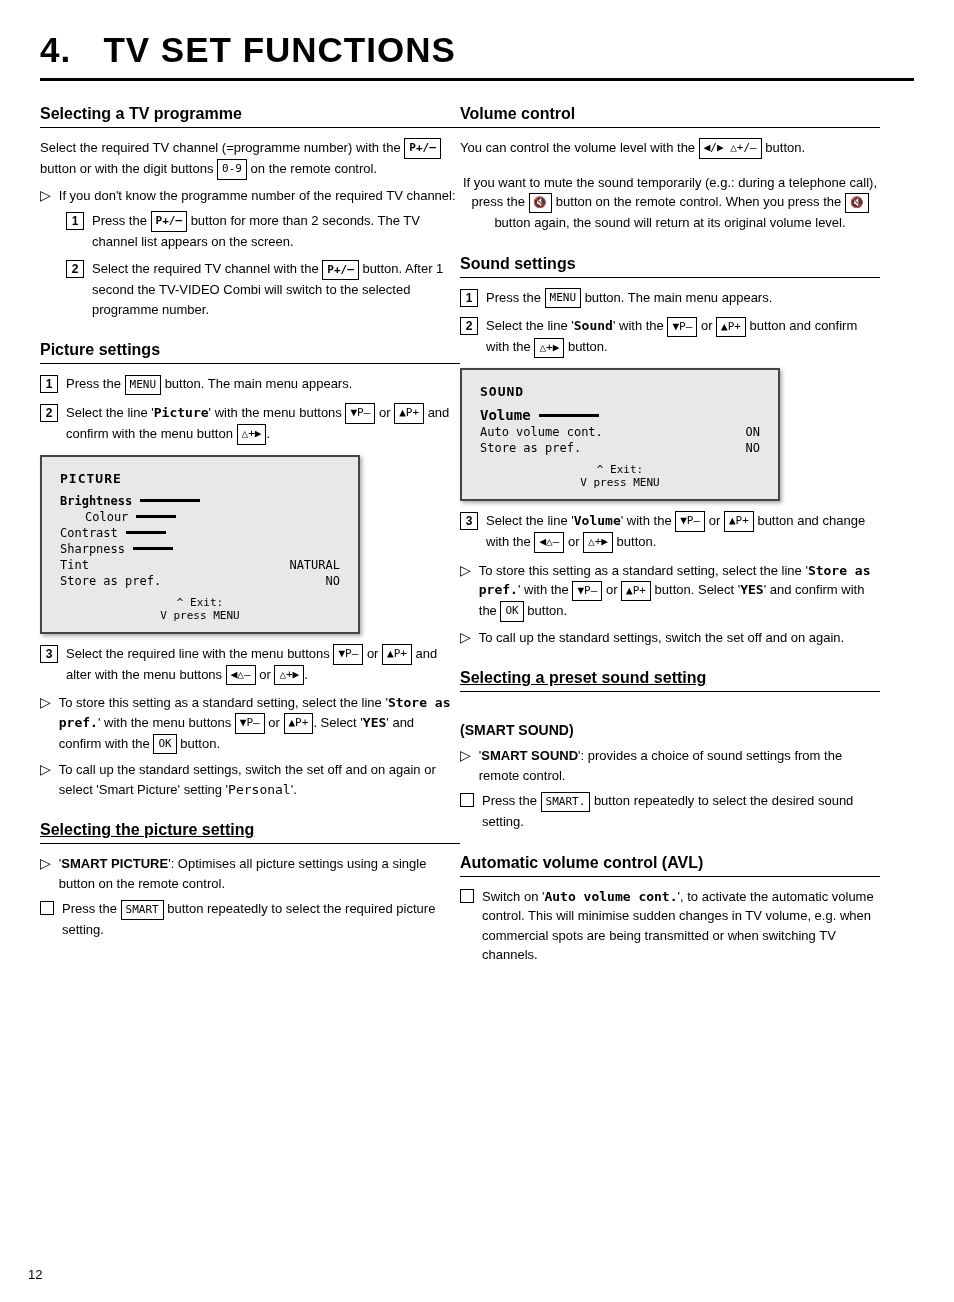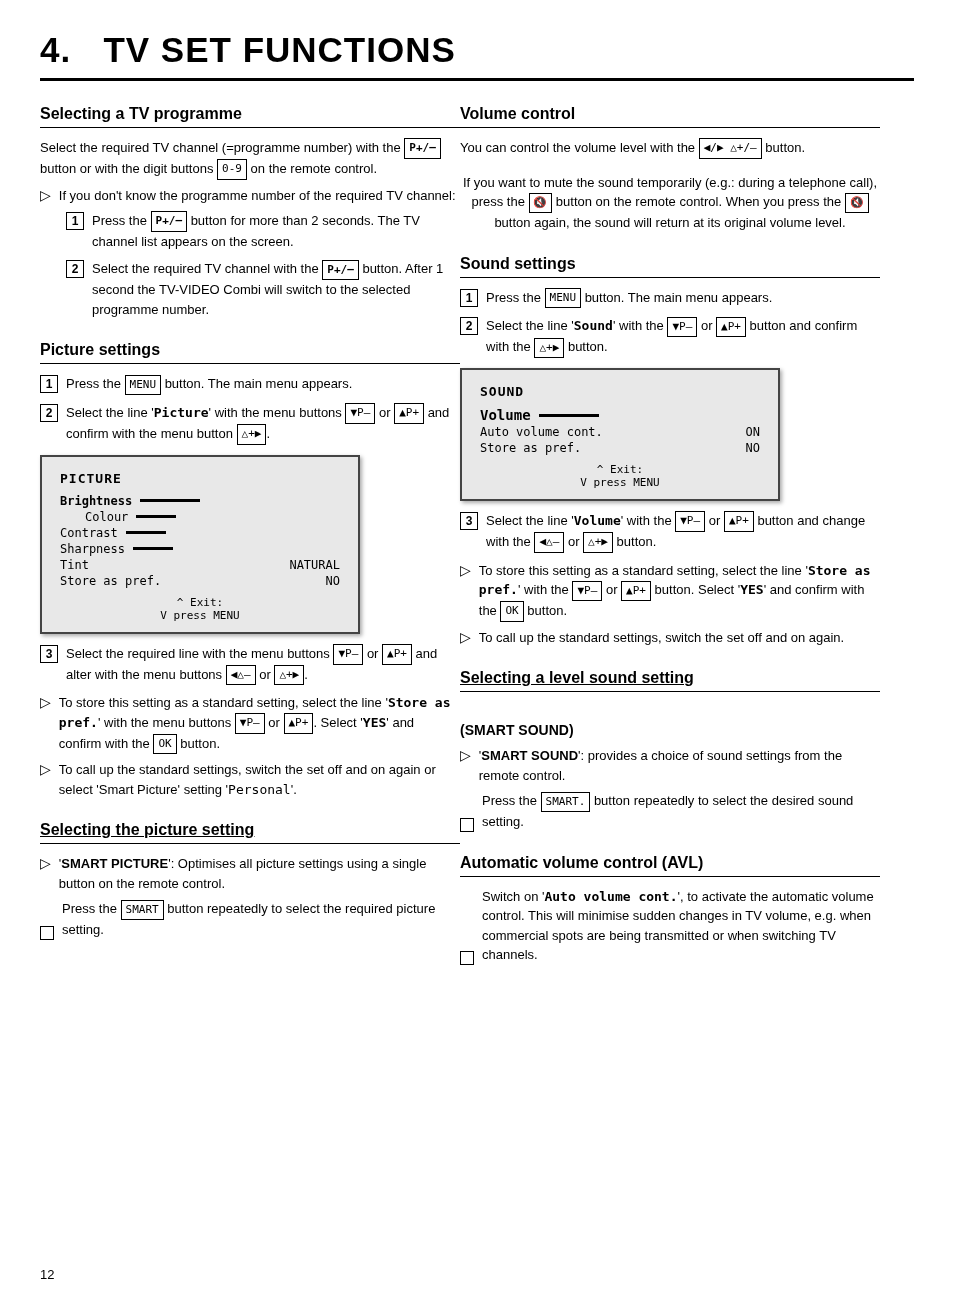--- a/index.html
+++ b/index.html
@@ -72,21 +72,21 @@
     }
     .arrow-icon {
       font-size: 14px;
       margin-right: 8px;
       margin-top: 1px;
       flex-shrink: 0;
     }
     .arrow-content { flex: 1; line-height: 1.5; }
     .checkbox-note {
       display: flex;
-      align-items: flex-end;
+      align-items: flex-start;
       margin: 6px 0 6px 0;
     }
     .checkbox-icon {
       display: inline-block;
       width: 14px;
       height: 14px;
       border: 1.5px solid #000;
       margin-right: 8px;
       margin-top: 2px;
       flex-shrink: 0;
@@ -150,21 +150,21 @@
     }
     .menu-box-footer {
       margin-top: 8px;
       font-size: 11px;
       font-family: monospace;
       text-align: center;
     }
     .page-num {
       position: fixed;
       bottom: 20px;
-      left: 40px;
+      left: 28px;
       font-size: 13px;
     }
     .indent { margin-left: 26px; }
     .underline-title {
       text-decoration: underline;
       font-size: 16px;
       font-weight: 900;
     }
     .section-subtitle {
       font-size: 14px;
@@ -374,21 +374,21 @@
         </span>
       </div>
       <div class="arrow-note">
         <span class="arrow-icon">▷</span>
         <span class="arrow-content">To call up the standard settings, switch the set off and on again.</span>
       </div>
     </div>
 
     <div class="section">
       <div class="section-title underline-title">
-        <u><span>Selecting a level sound setting</span></u>
+        <u><span>Selecting a preset sound setting</span></u>
       </div>
       <div class="section-subtitle">(SMART SOUND)</div>
       <div class="arrow-note" style="margin-top:8px;">
         <span class="arrow-icon">▷</span>
         <span class="arrow-content">
           '<strong>SMART SOUND</strong>': provides a choice of sound settings from the remote control.
         </span>
       </div>
       <div class="checkbox-note">
         <span class="checkbox-icon"></span>

